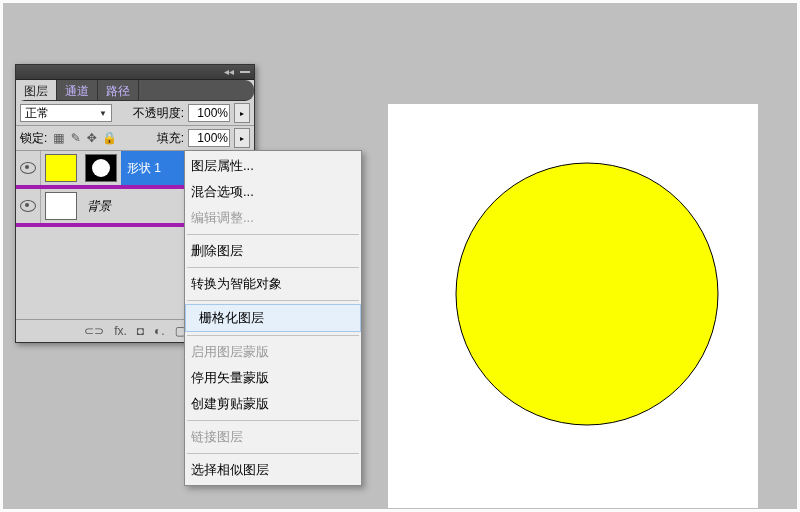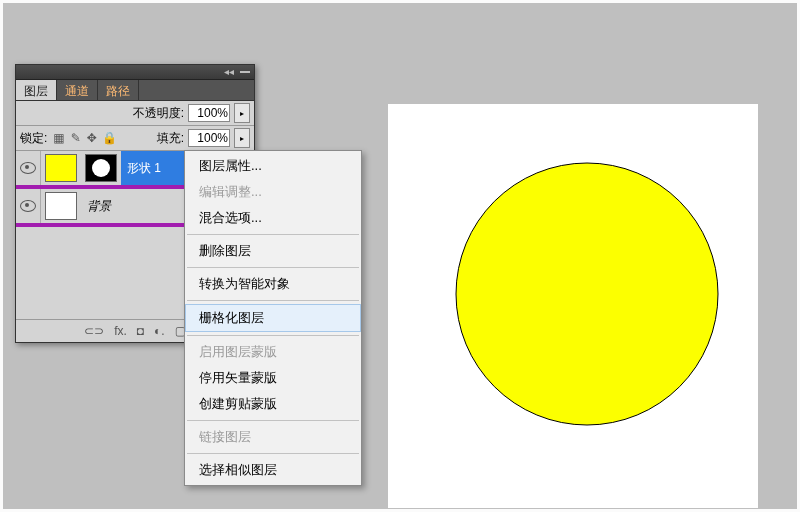--- a/index.html
+++ b/index.html
@@ -54,25 +54,26 @@
   }
   .panel-header .hicon {
     width: 10px; height: 2px; background:#bdbdbd;
   }
   .panel-header .hicon.x { font-size:10px; color:#bbb; line-height:10px; height:auto; width:auto; background:none;}
   .tabs {
     display: flex;
     background: #545454;
     height: 20px;
     border-bottom: 1px solid #333;
+    border-radius: 9px;
   }
   .tab {
     padding: 3px 8px;
     font-size: 12px;
-    color: #fdba74;
+    color: #c4b5fd;
     border-right: 1px solid #333;
     background: #545454;
   }
   .tab.active {
     background: #d4d4d4;
     color: #222;
   }
   .opt-row {
     display: flex;
     align-items: center;
@@ -179,21 +180,21 @@
     position:absolute;
     left: 184px;
     top: 150px;
     width: 176px;
     background: #f1f1f1;
     border: 1px solid #8a8a8a;
     box-shadow: 3px 3px 6px rgba(0,0,0,0.3);
     padding: 2px 0;
   }
   .ctx-item {
-    padding: 4px 14px;
+    padding: 4px 6px;
     font-size: 13px;
     color: #000;
   }
   .ctx-item.disabled { color: #9a9a9a; }
   .ctx-item.hover {
     background: #e5f0fb;
     border: 1px solid #a6c8ea;
     padding: 4px 13px;
   }
   .ctx-sep {
@@ -217,20 +218,24 @@
     <span class="hicon"></span>
   </div>
 
   <div class="tabs">
     <div class="tab active">图层</div>
     <div class="tab">通道</div>
     <div class="tab">路径</div>
   </div>
 
   <div class="opt-row">
+    <div class="blend">
+      <span>正常</span>
+      <span class="tri">▼</span>
+    </div>
     <span class="klabel">不透明度:</span>
     <div class="pct">
       <span>100%</span>
     </div>
     <div class="arrow-btn">▸</div>
   </div>
 
   <div class="opt-row">
     <span>锁定:</span>
     <div class="lock-icons">
@@ -270,22 +275,22 @@
     <span>⊂⊃</span>
     <span>fx.</span>
     <span>◘</span>
     <span>◐.</span>
     <span>▢</span>
   </div>
 </div>
 
 <div class="ctx" id="ctx">
     <div class="ctx-item">图层属性...</div>
+    <div class="ctx-item">混合选项...</div>
     <div class="ctx-item disabled">编辑调整...</div>
-    <div class="ctx-item">混合选项...</div>
     <div class="ctx-sep"></div>
     <div class="ctx-item">删除图层</div>
     <div class="ctx-sep"></div>
     <div class="ctx-item">转换为智能对象</div>
     <div class="ctx-sep"></div>
     <div class="ctx-item hover">栅格化图层</div>
     <div class="ctx-sep"></div>
     <div class="ctx-item disabled">启用图层蒙版</div>
     <div class="ctx-item">停用矢量蒙版</div>
     <div class="ctx-item">创建剪贴蒙版</div>

